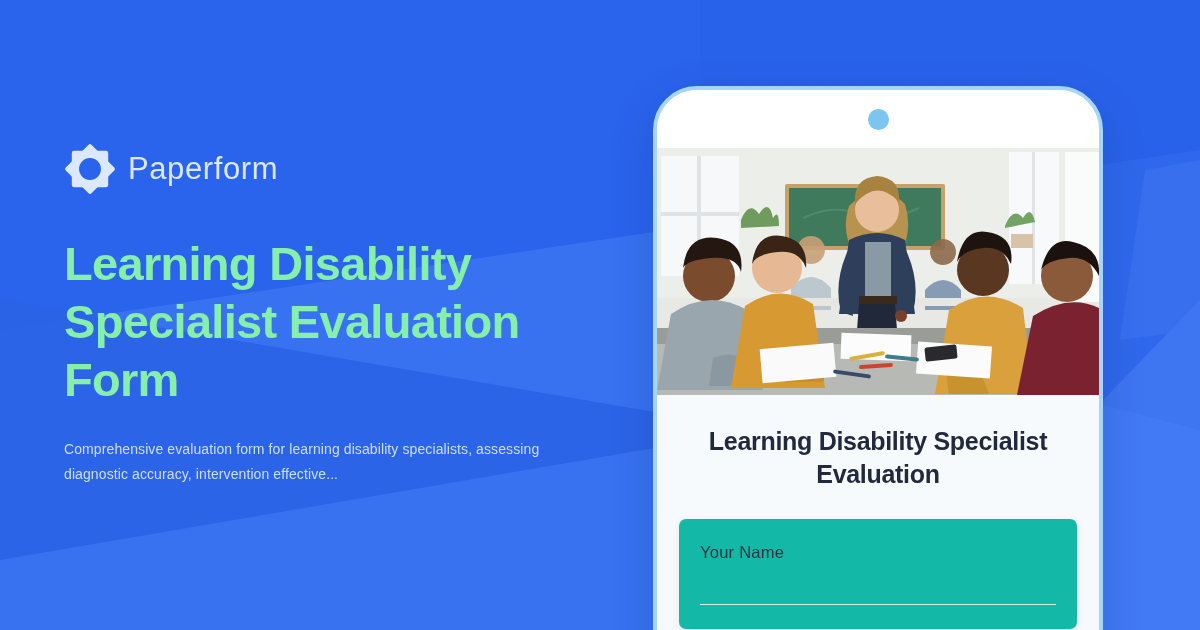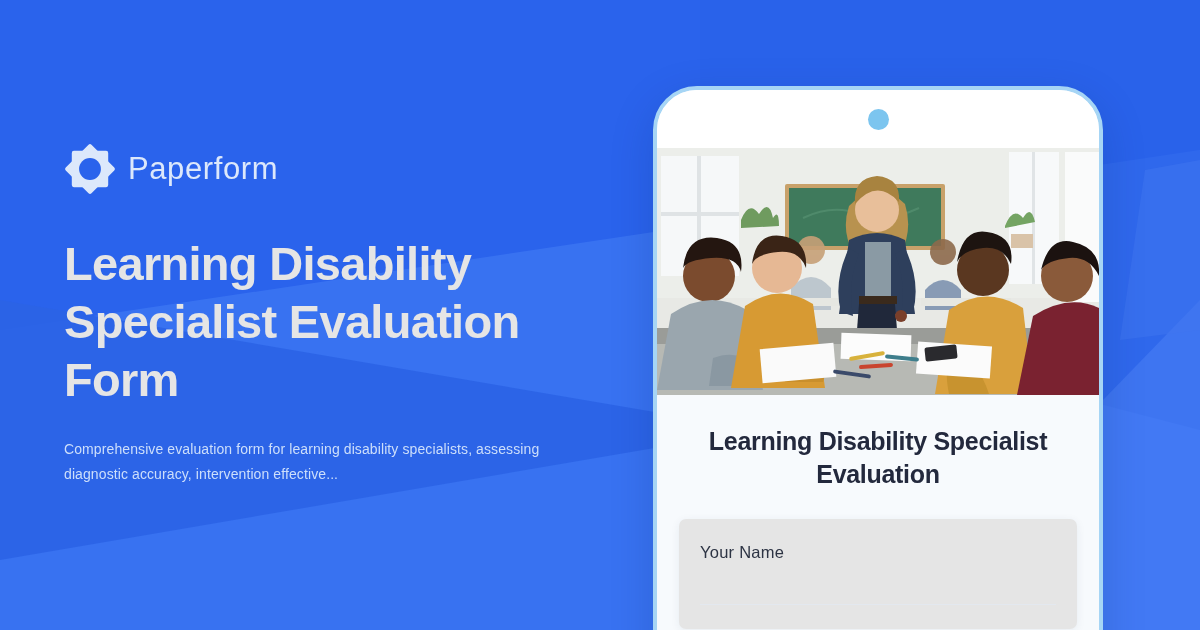--- a/index.html
+++ b/index.html
@@ -44,21 +44,21 @@
     letter-spacing:0.6px;
     color:#dce8fb;
     line-height:1;
   }
 
   
   .headline {
     font-size:47px;
     line-height:1.24;
     font-weight:700;
-    color:#e5e5e5;
+    color:#86efac;
     letter-spacing:-0.7px;
     max-width:520px;
     margin-bottom:28px;
   }
 
   
   .description {
     font-size:14px;
     line-height:1.78;
     color:#cddffb;
@@ -104,21 +104,21 @@
   .form-title {
     font-size:25px;
     font-weight:700;
     line-height:1.32;
     color:#23293d;
     text-align:center;
     letter-spacing:-0.3px;
     margin-bottom:28px;
   }
   .form-card {
-    background:#e5e5e5;
+    background:#14b8a6;
     border-radius:7px;
     box-shadow:0 2px 10px rgba(30,50,90,.07);
     padding:24px 21px 0 21px;
     min-height:110px;
   }
   .field-label {
     font-size:16.5px;
     color:#2d3444;
     letter-spacing:0.25px;
     margin-bottom:42px;

